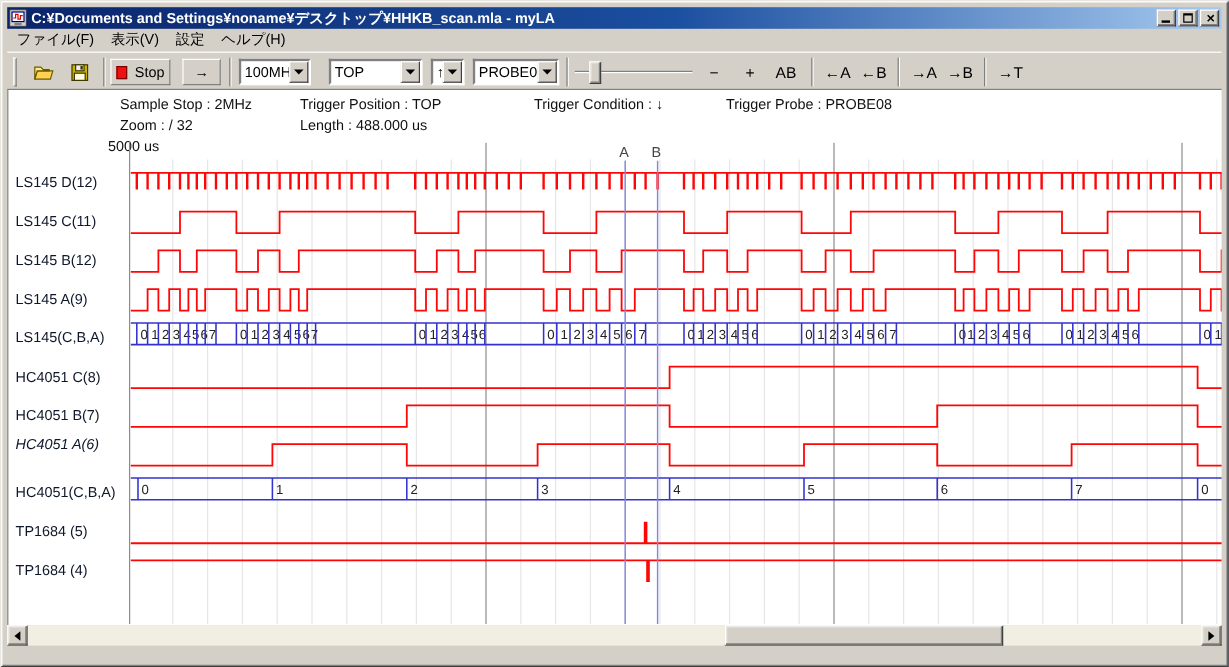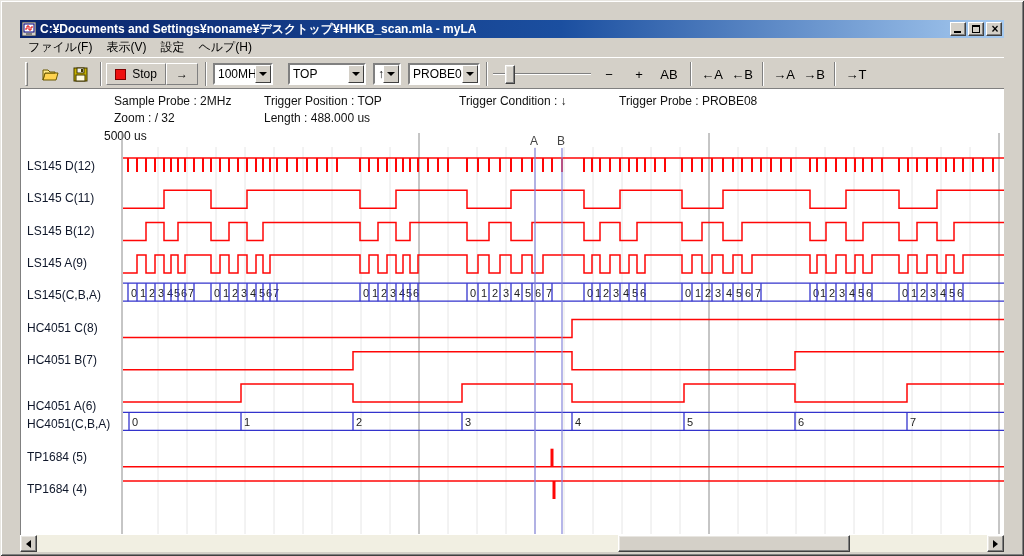--- a/index.html
+++ b/index.html
@@ -1,20 +1,20 @@
 <!DOCTYPE html>
 <html><head>
 <meta charset="utf-8">
 <style>
   html,body{margin:0;padding:0;background:#3a6ea5;}
   *{box-sizing:border-box;}
   .window{position:relative;width:1024px;height:556px;background:#d4d0c8;
     font-family:"Liberation Sans",sans-serif;font-size:12px;color:#000;
     box-shadow:inset 1px 1px 0 #e8e6e1, inset -1px -1px 0 #404040, inset 2px 2px 0 #fff, inset -2px -2px 0 #808080;
-    padding:20px;overflow:hidden;}
+    padding:6px;overflow:hidden;}
   
   .titlebar{height:18px;background:linear-gradient(90deg,#0a246a 0%,#1b4fa0 55%,#a6caf0 100%);
     display:flex;align-items:center;padding:0 2px;}
   .title-text{color:#fff;font-weight:bold;font-size:12px;margin-left:4px;white-space:nowrap;overflow:hidden;flex:1;}
   .tb-btns{display:flex;gap:2px;}
   .tb-btn{width:16px;height:14px;background:#d4d0c8;border:1px solid;border-color:#fff #404040 #404040 #fff;
     box-shadow:inset -1px -1px 0 #808080;position:relative;cursor:default;}
   .glyph-min{position:absolute;left:3px;bottom:2px;width:7px;height:2px;background:#000;}
   .glyph-max{position:absolute;left:3px;top:2px;width:8px;height:8px;border:1px solid #000;border-top-width:2px;}
   .glyph-close{position:absolute;left:0;top:-1px;width:16px;text-align:center;font-weight:bold;font-size:12px;line-height:14px;font-family:"Liberation Sans",sans-serif;}
@@ -102,21 +102,21 @@
     </button>
     <button class="flatbtn" style="left:46px;width:28px">
       <svg width="15" height="15">
         <rect x="1" y="1" width="13" height="13" fill="#c8b400" stroke="#403700"></rect>
         <rect x="4" y="1" width="7" height="5" fill="#efefef" stroke="#403700"></rect>
         <rect x="8" y="2" width="2" height="3" fill="#403700"></rect>
         <rect x="3" y="8" width="9" height="6" fill="#fffbe0" stroke="#403700"></rect>
       </svg>
     </button>
     <span class="tsep" style="left:80px"></span>
-    <button class="raisedbtn" style="left:86px;width:60px">
+    <button class="raisedbtn" style="left:86px;width:50px">
       <span class="stop-square"></span>
       <span>Stop</span>
     </button>
     <button class="raisedbtn" style="left:146px;width:32px;font-weight:bold">
       <span>→</span>
     </button>
     <span class="tsep" style="left:185px"></span>
 
     <div class="combo" style="left:193px;width:60px">
       <span class="combo-val">100MHz</span>
@@ -155,36 +155,36 @@
     <button class="smallbtn" style="left:678px;width:28px">←A</button>
     <button class="smallbtn" style="left:708px;width:28px">←B</button>
     <span class="tsep" style="left:742px"></span>
     <button class="smallbtn" style="left:750px;width:28px">→A</button>
     <button class="smallbtn" style="left:780px;width:28px">→B</button>
     <span class="tsep" style="left:814px"></span>
     <button class="smallbtn" style="left:822px;width:28px">→T</button>
   </div>
 
   <div class="main">
-    <span class="inf" style="left:93px;top:5px">Sample Probe : 2MHz</span>
+    <span class="inf" style="left:93px;top:5px">Sample Stop : 2MHz</span>
     <span class="inf" style="left:243px;top:5px">Trigger Position : TOP</span>
     <span class="inf" style="left:438px;top:5px">Trigger Condition : ↓</span>
     <span class="inf" style="left:598px;top:5px">Trigger Probe : PROBE08</span>
     <span class="inf" style="left:93px;top:22px">Zoom : /  32</span>
     <span class="inf" style="left:243px;top:22px">Length : 488.000 us</span>
     <span class="inf" style="left:83px;top:40px">5000 us</span>
     <div id="gutter">
         <div class="sig-label" style="top: 70px;">LS145 D(12)</div>
         <div class="sig-label" style="top: 102.3px;">LS145 C(11)</div>
         <div class="sig-label" style="top: 134.6px;">LS145 B(12)</div>
         <div class="sig-label" style="top: 166.9px;">LS145 A(9)</div>
         <div class="sig-label" style="top: 199.2px;">LS145(C,B,A)</div>
         <div class="sig-label" style="top: 231.5px;">HC4051 C(8)</div>
         <div class="sig-label" style="top: 263.8px;">HC4051 B(7)</div>
-        <div class="sig-label" style="top: 310px;">HC4051 A(6)</div>
+        <div class="sig-label" style="top: 288px; font-style: italic;">HC4051 A(6)</div>
         <div class="sig-label" style="top: 328.4px;">HC4051(C,B,A)</div>
         <div class="sig-label" style="top: 360.7px;">TP1684 (5)</div>
         <div class="sig-label" style="top: 393px;">TP1684 (4)</div>
       </div>
     <svg id="plot-svg" width="1020" height="446" viewBox="2 72 1020 446">
         <line x1="139" y1="130" x2="139" y2="517" stroke="#e6e6e6" stroke-width="1"></line>
         <line x1="168" y1="130" x2="168" y2="517" stroke="#e6e6e6" stroke-width="1"></line>
         <line x1="197" y1="130" x2="197" y2="517" stroke="#e6e6e6" stroke-width="1"></line>
         <line x1="226" y1="130" x2="226" y2="517" stroke="#e6e6e6" stroke-width="1"></line>
         <line x1="255" y1="130" x2="255" y2="517" stroke="#e6e6e6" stroke-width="1"></line>

